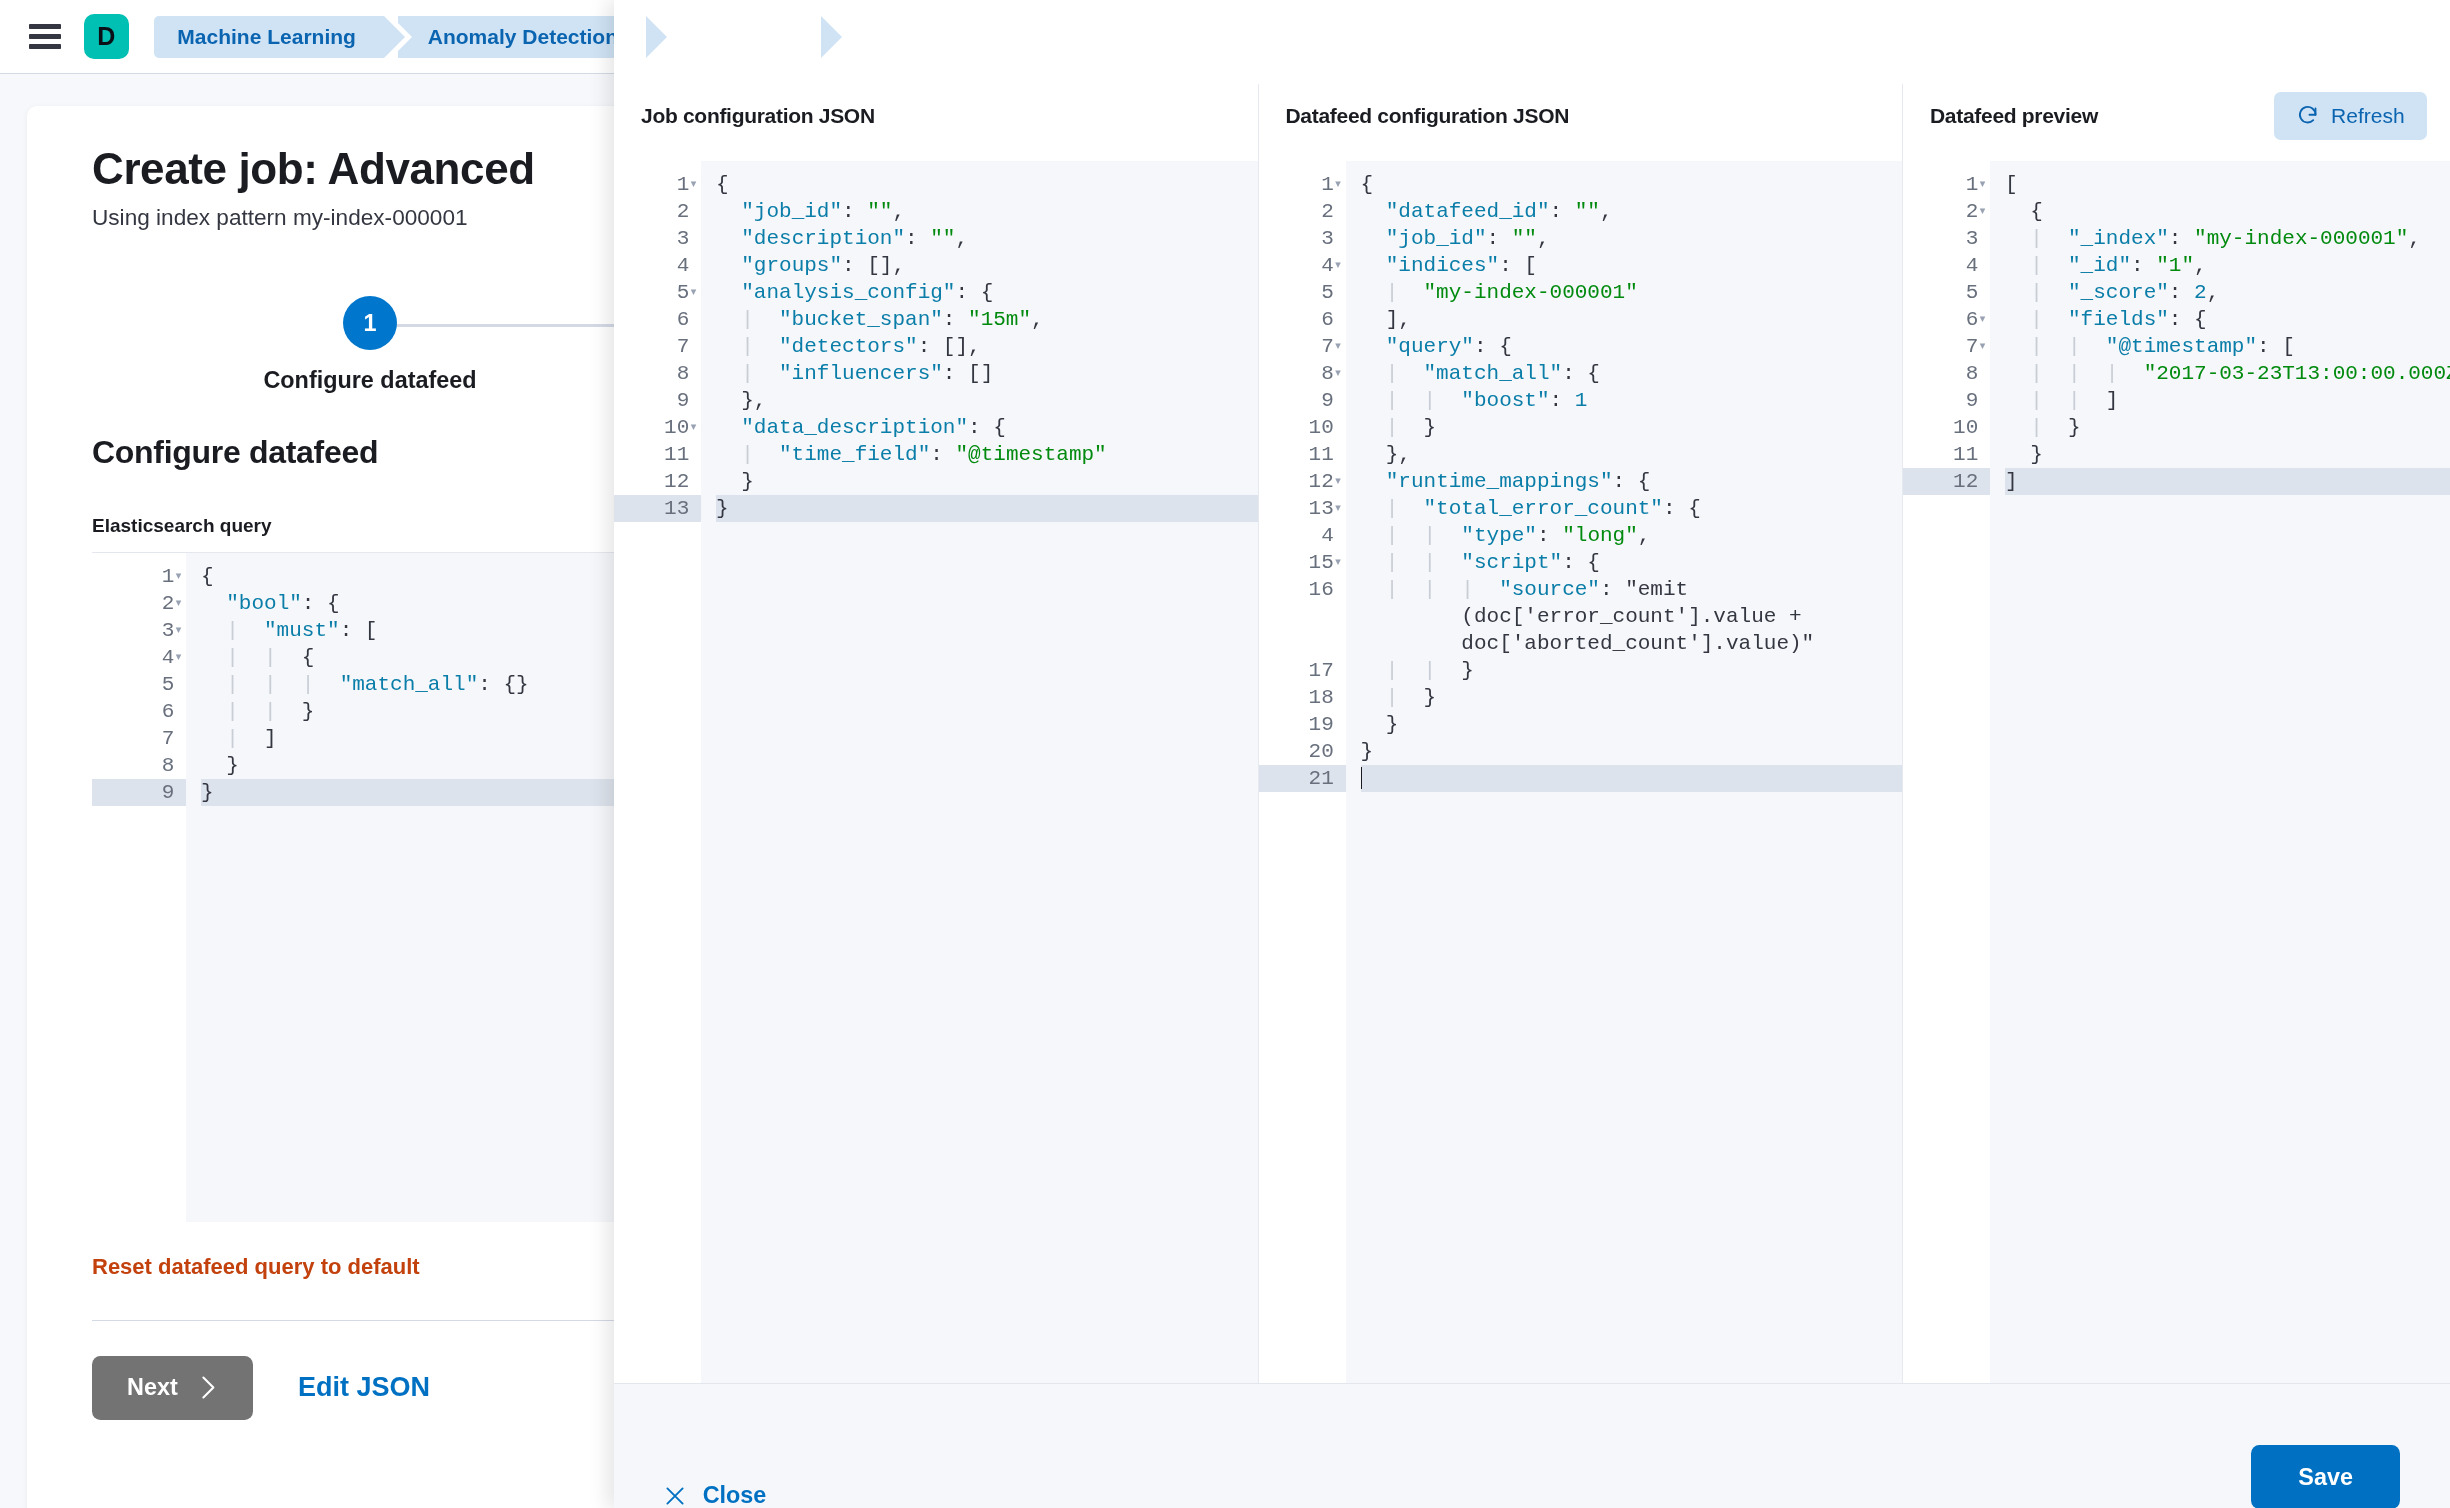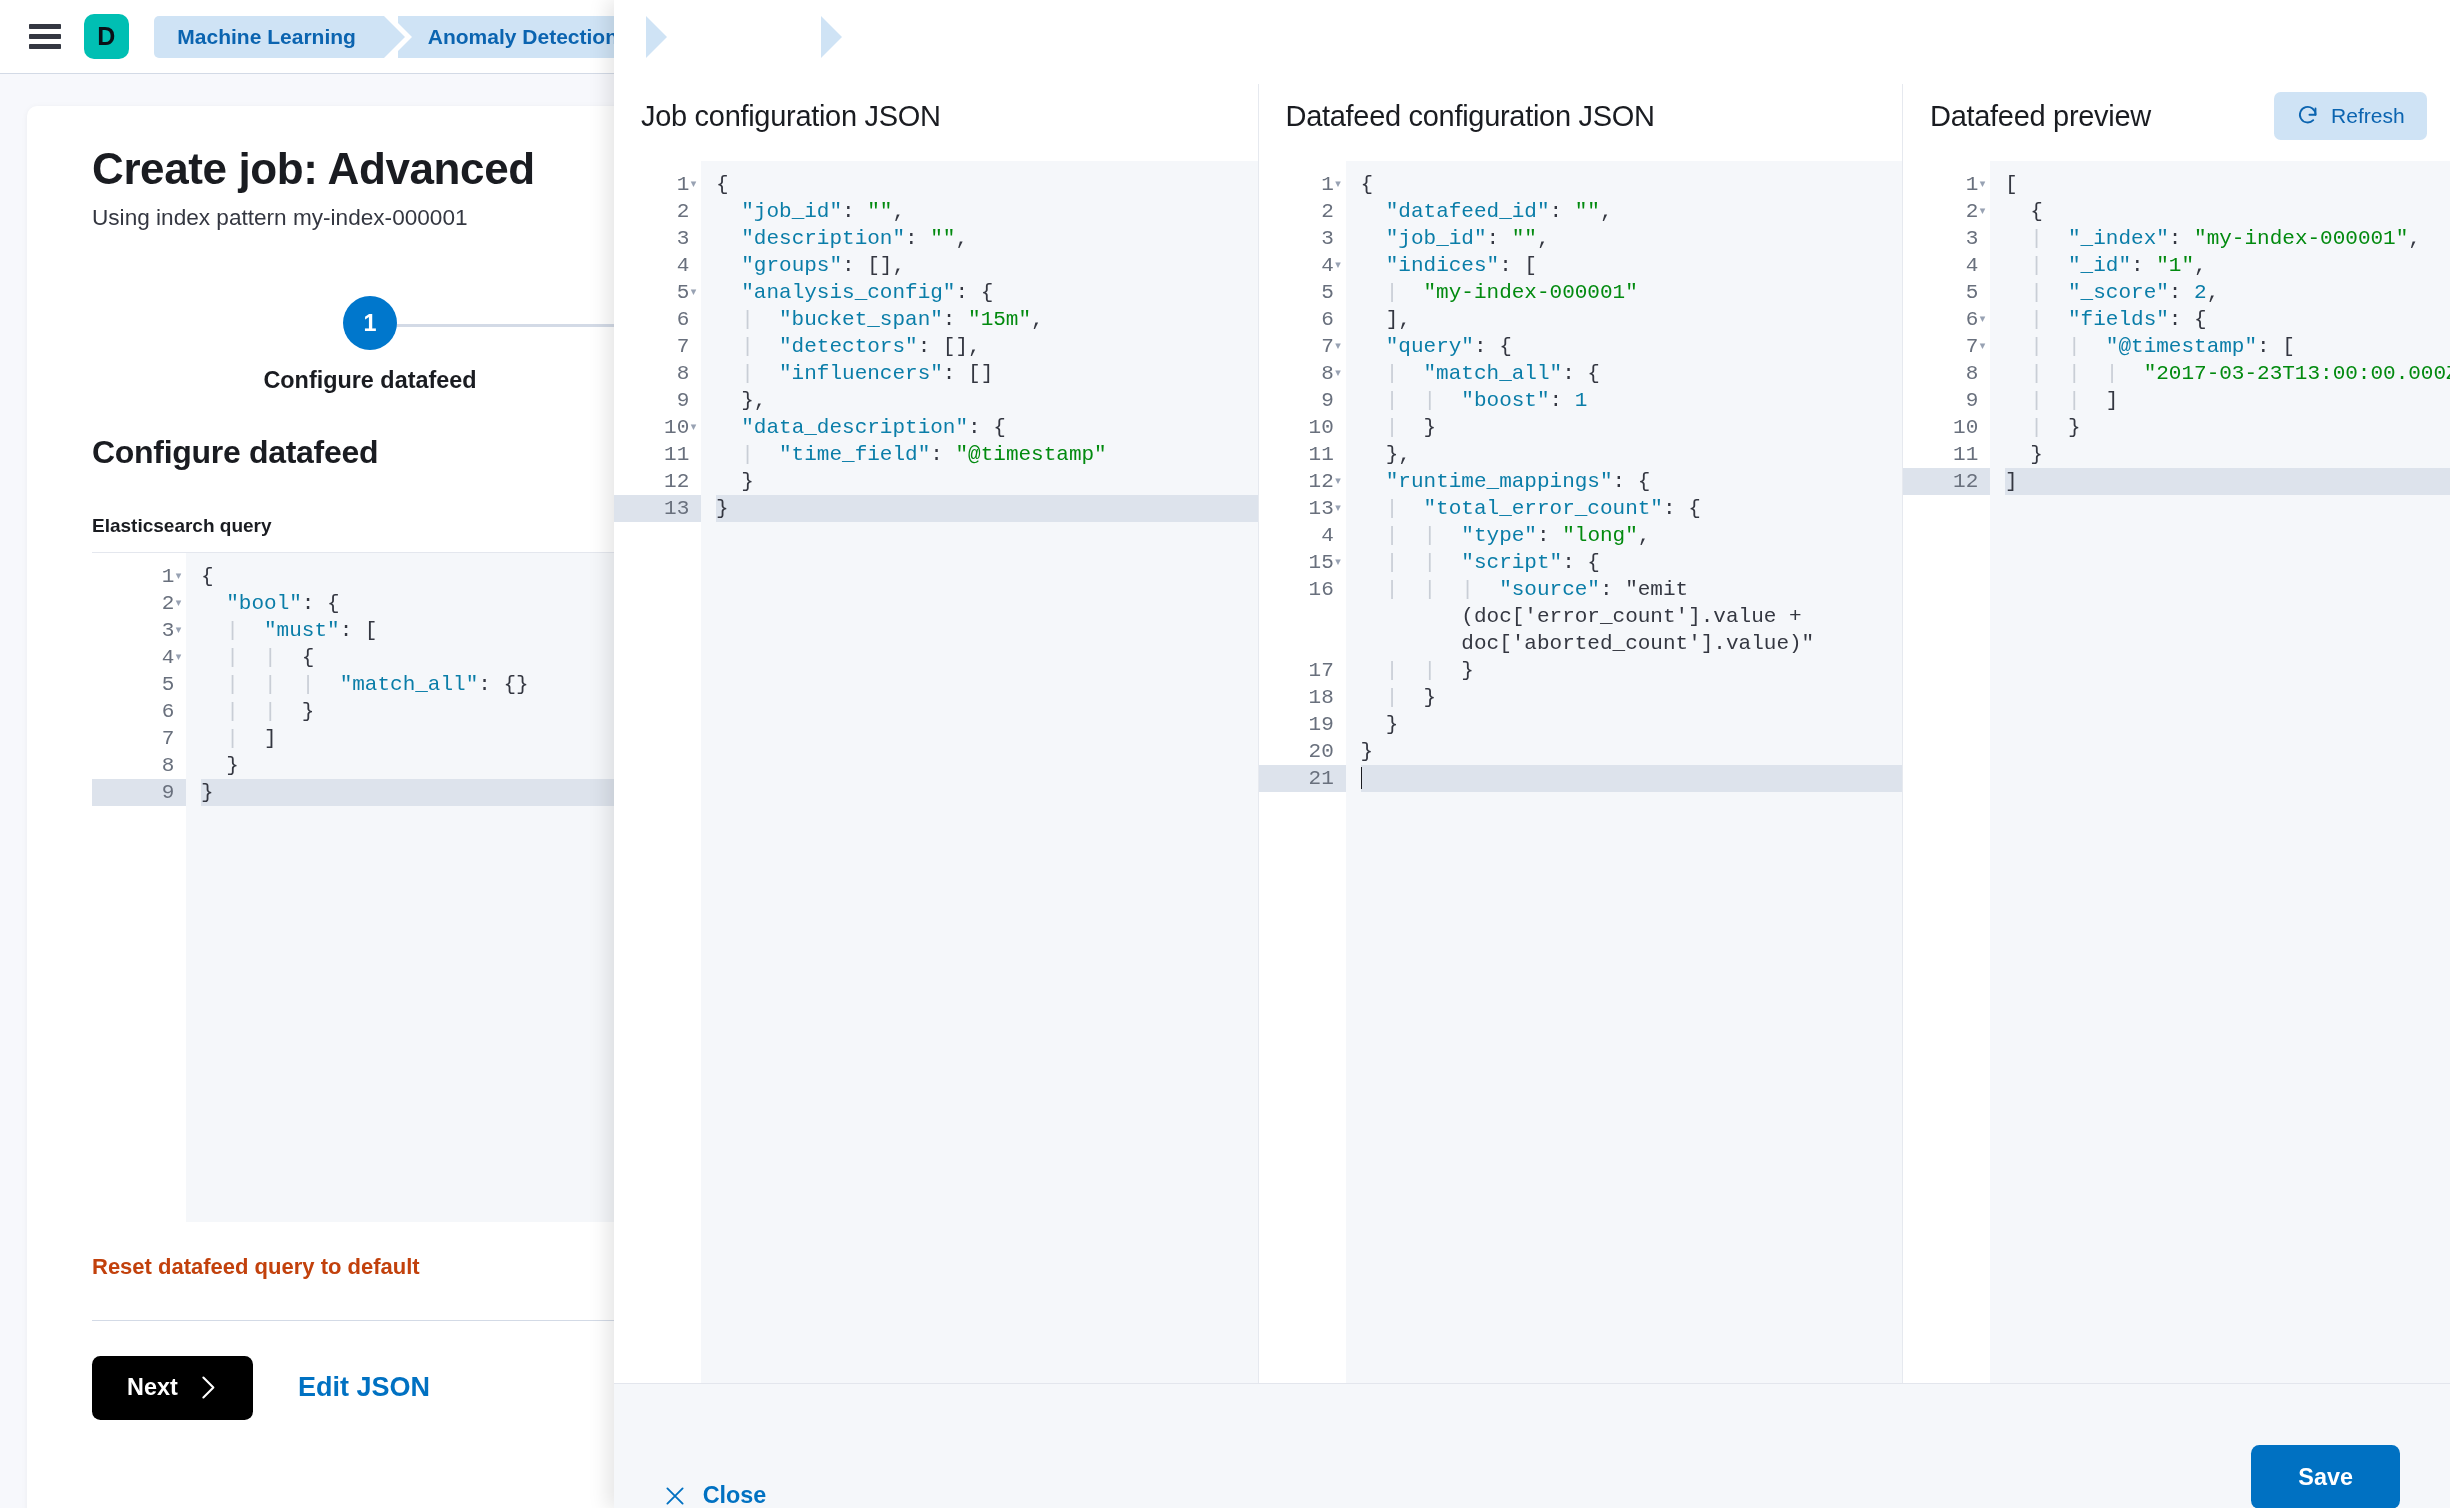--- a/index.html
+++ b/index.html
@@ -100,41 +100,41 @@
   .caret { display: inline-block; width: 1.7px; height: 22px; background: #1a1c21; vertical-align: -4.2px; }
 
   .es-editor { margin-top: 15px; width: 1209px; height: 670px; border-top: 0.8px solid #e4e7ee; }
   .es-editor .gutter { width: 94px; }
 
   .link-btn { color: #c2410c; font-size: 22px; font-weight: 600; cursor: pointer; margin-top: 32px; display: inline-block; }
   .card-divider { border-top: 0.8px solid #d3dae6; margin: 40px 0 0 0; }
 
   .actions { margin-top: 35px; display: flex; align-items: center; gap: 45px; }
   .btn-primary {
-    background: #000000; color: #fff; border: none; border-radius: 8.4px;
+    background: #737373; color: #fff; border: none; border-radius: 8.4px;
     font-size: 23.4px; font-weight: 700; padding: 18.4px 35px;
     display: inline-flex; align-items: center; gap: 22px; cursor: pointer;
     font-family: "Liberation Sans", sans-serif;
   }
   .btn-text { color: #0071c2; font-size: 27px; font-weight: 700; cursor: pointer; }
 
   
   .flyout {
     position: absolute; left: 614px; top: 0; width: 1836px; height: 1509px;
     background: #ffffff; box-shadow: -6.7px 0 18.4px rgba(0,0,0,.10);
     display: flex; flex-direction: column;
   }
   .flyout-body { flex: 1 1 auto; display: flex; padding: 84px 0 0 0; overflow: hidden; }
   .fcol { display: flex; flex-direction: column; border-right: 0.8px solid #e6e9ef; padding: 0 0 0 0; }
   .fcol:last-child { border-right: none; }
   .fcol-head {
     display: flex; align-items: center; justify-content: space-between;
     padding: 0 23.4px 0 27px; height: 64px;
   }
-  .fcol-title { font-size: 29px; font-weight: 400; color: #1a1c21; letter-spacing: -0.3px; white-space: nowrap; }
+  .fcol-title { font-size: 21px; font-weight: 700; color: #1a1c21; letter-spacing: -0.3px; white-space: nowrap; }
   .refresh-btn {
     background: #cfe3f5; color: #0b64b0; border: none; border-radius: 6.7px;
     font-size: 21px; font-weight: 400; padding: 11.7px 22px;
     display: inline-flex; align-items: center; gap: 11.7px; cursor: pointer;
     font-family: "Liberation Sans", sans-serif;
   }
   .fcol-editor { flex: 1 1 auto; margin-top: 13.4px; overflow: hidden; display: flex; }
   .fcol-editor .gutter { width: 87px; }
 
   .flyout-footer {

